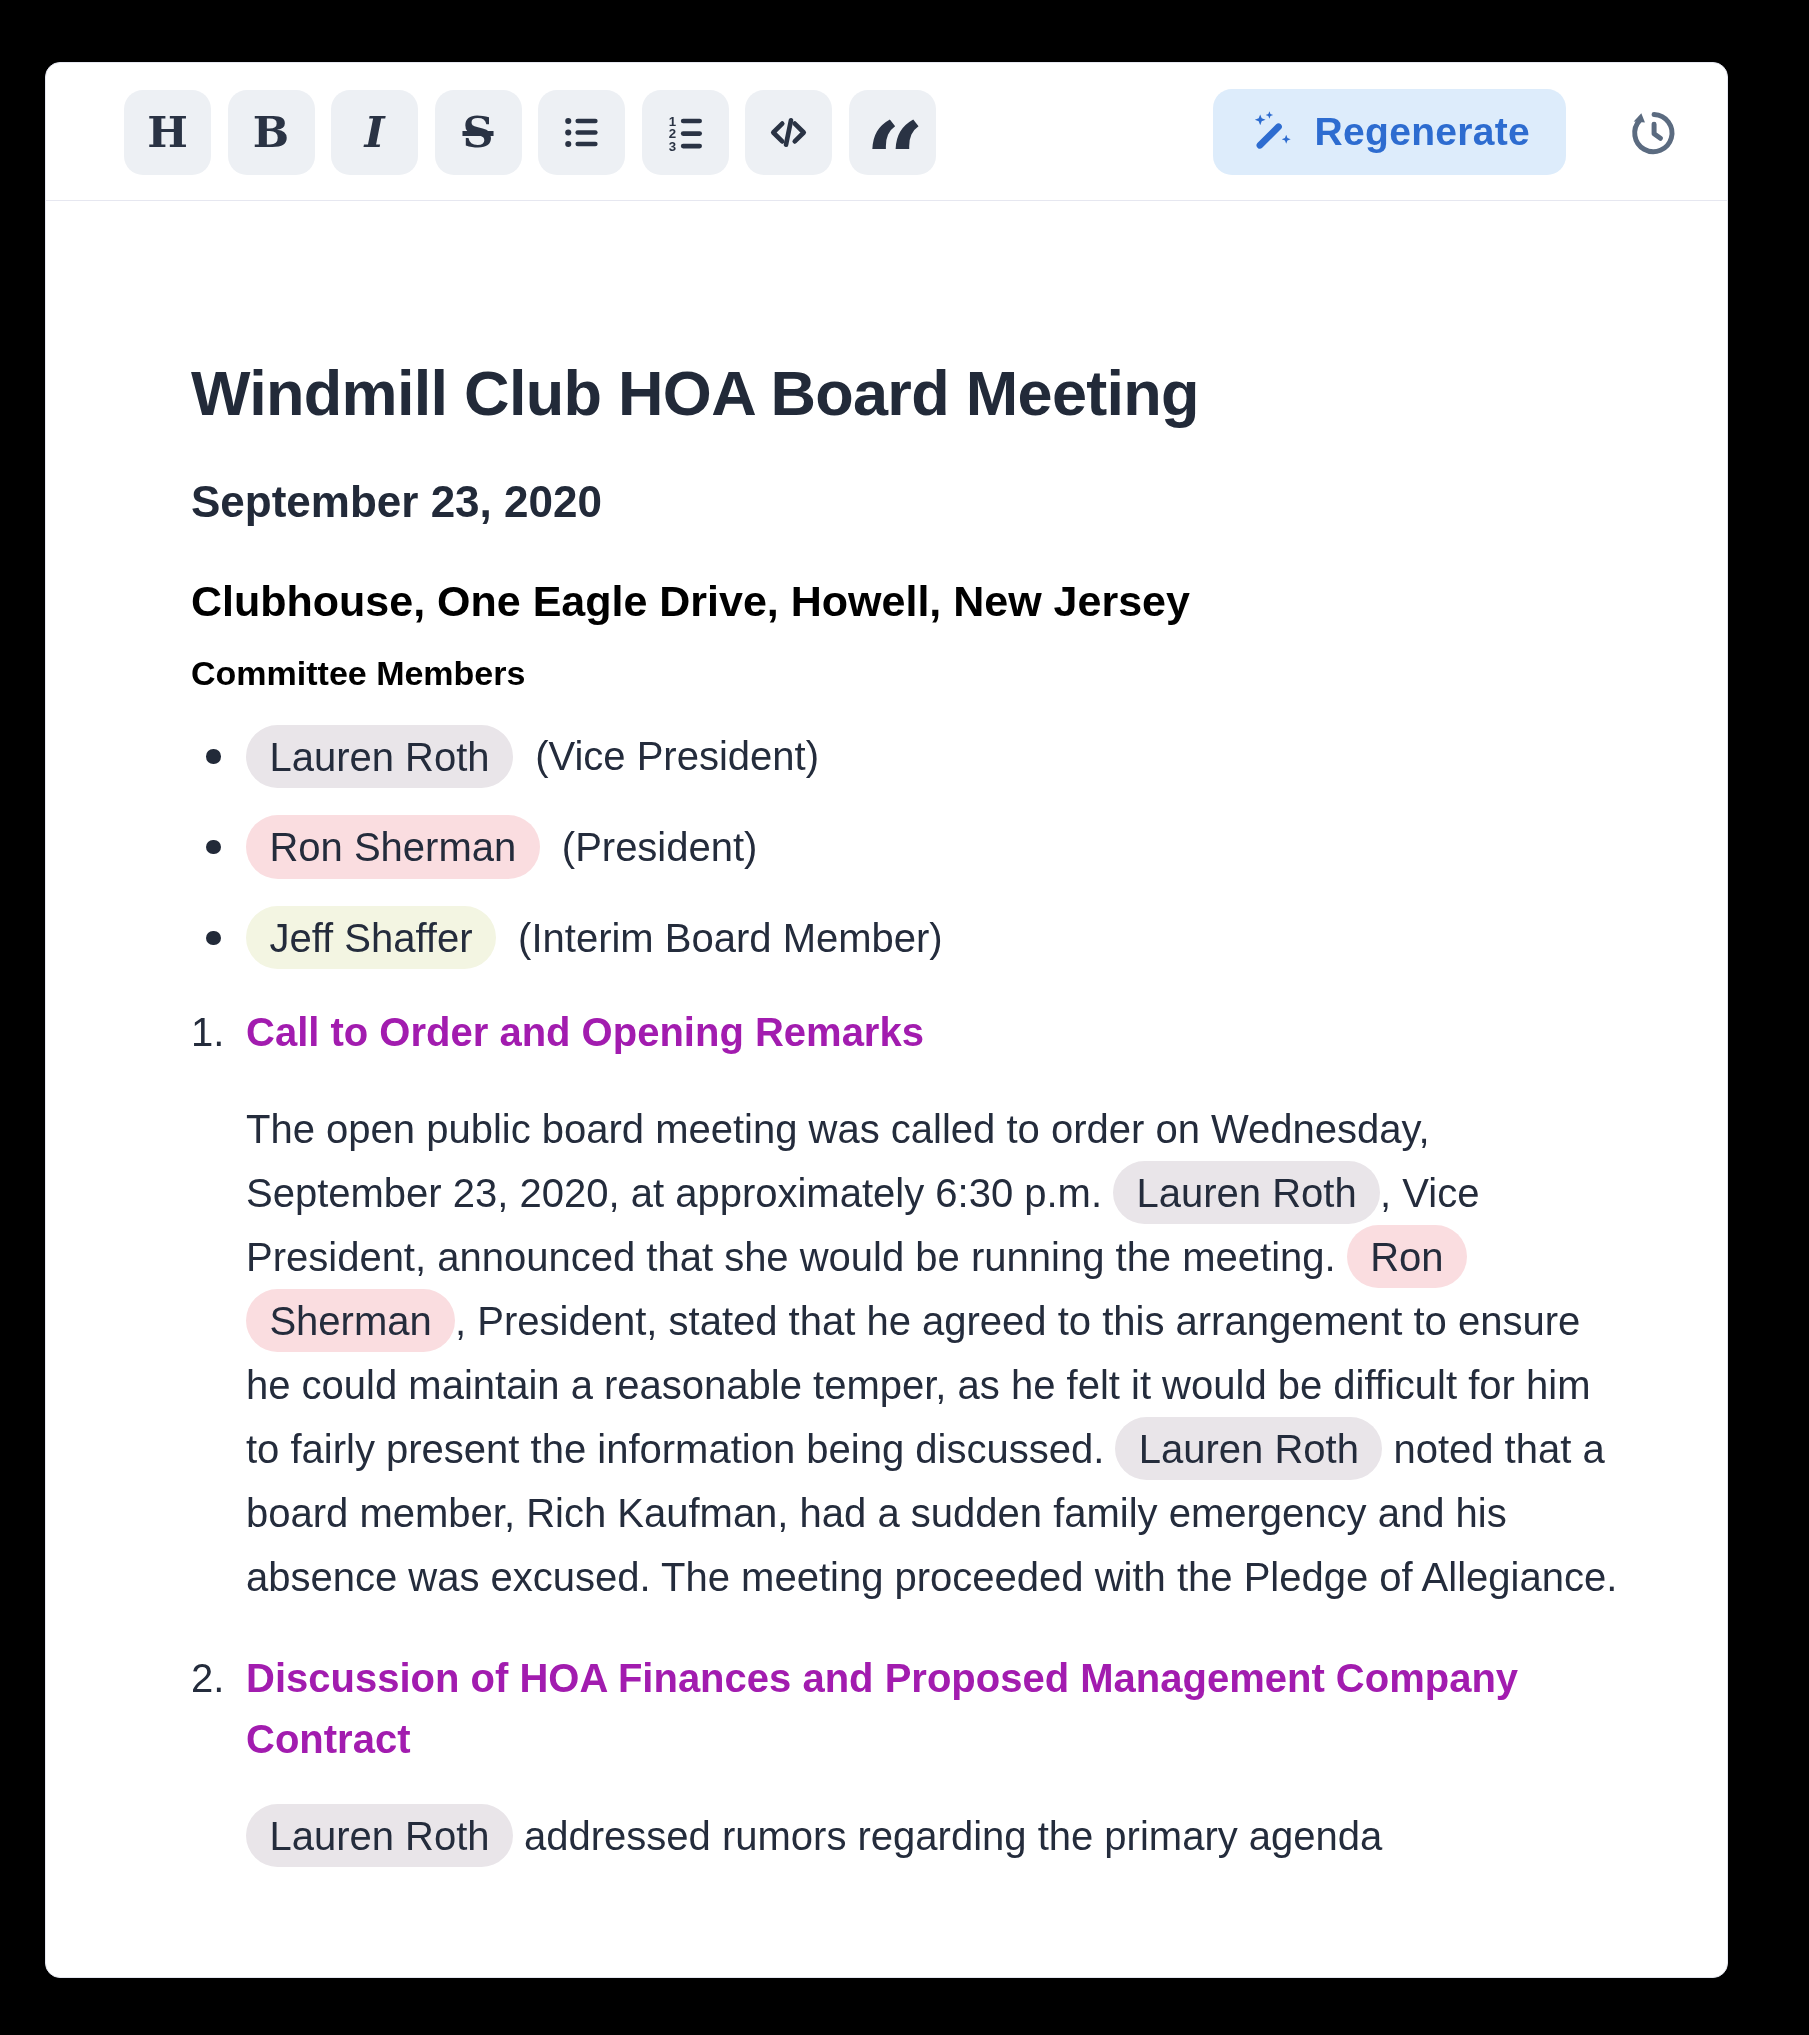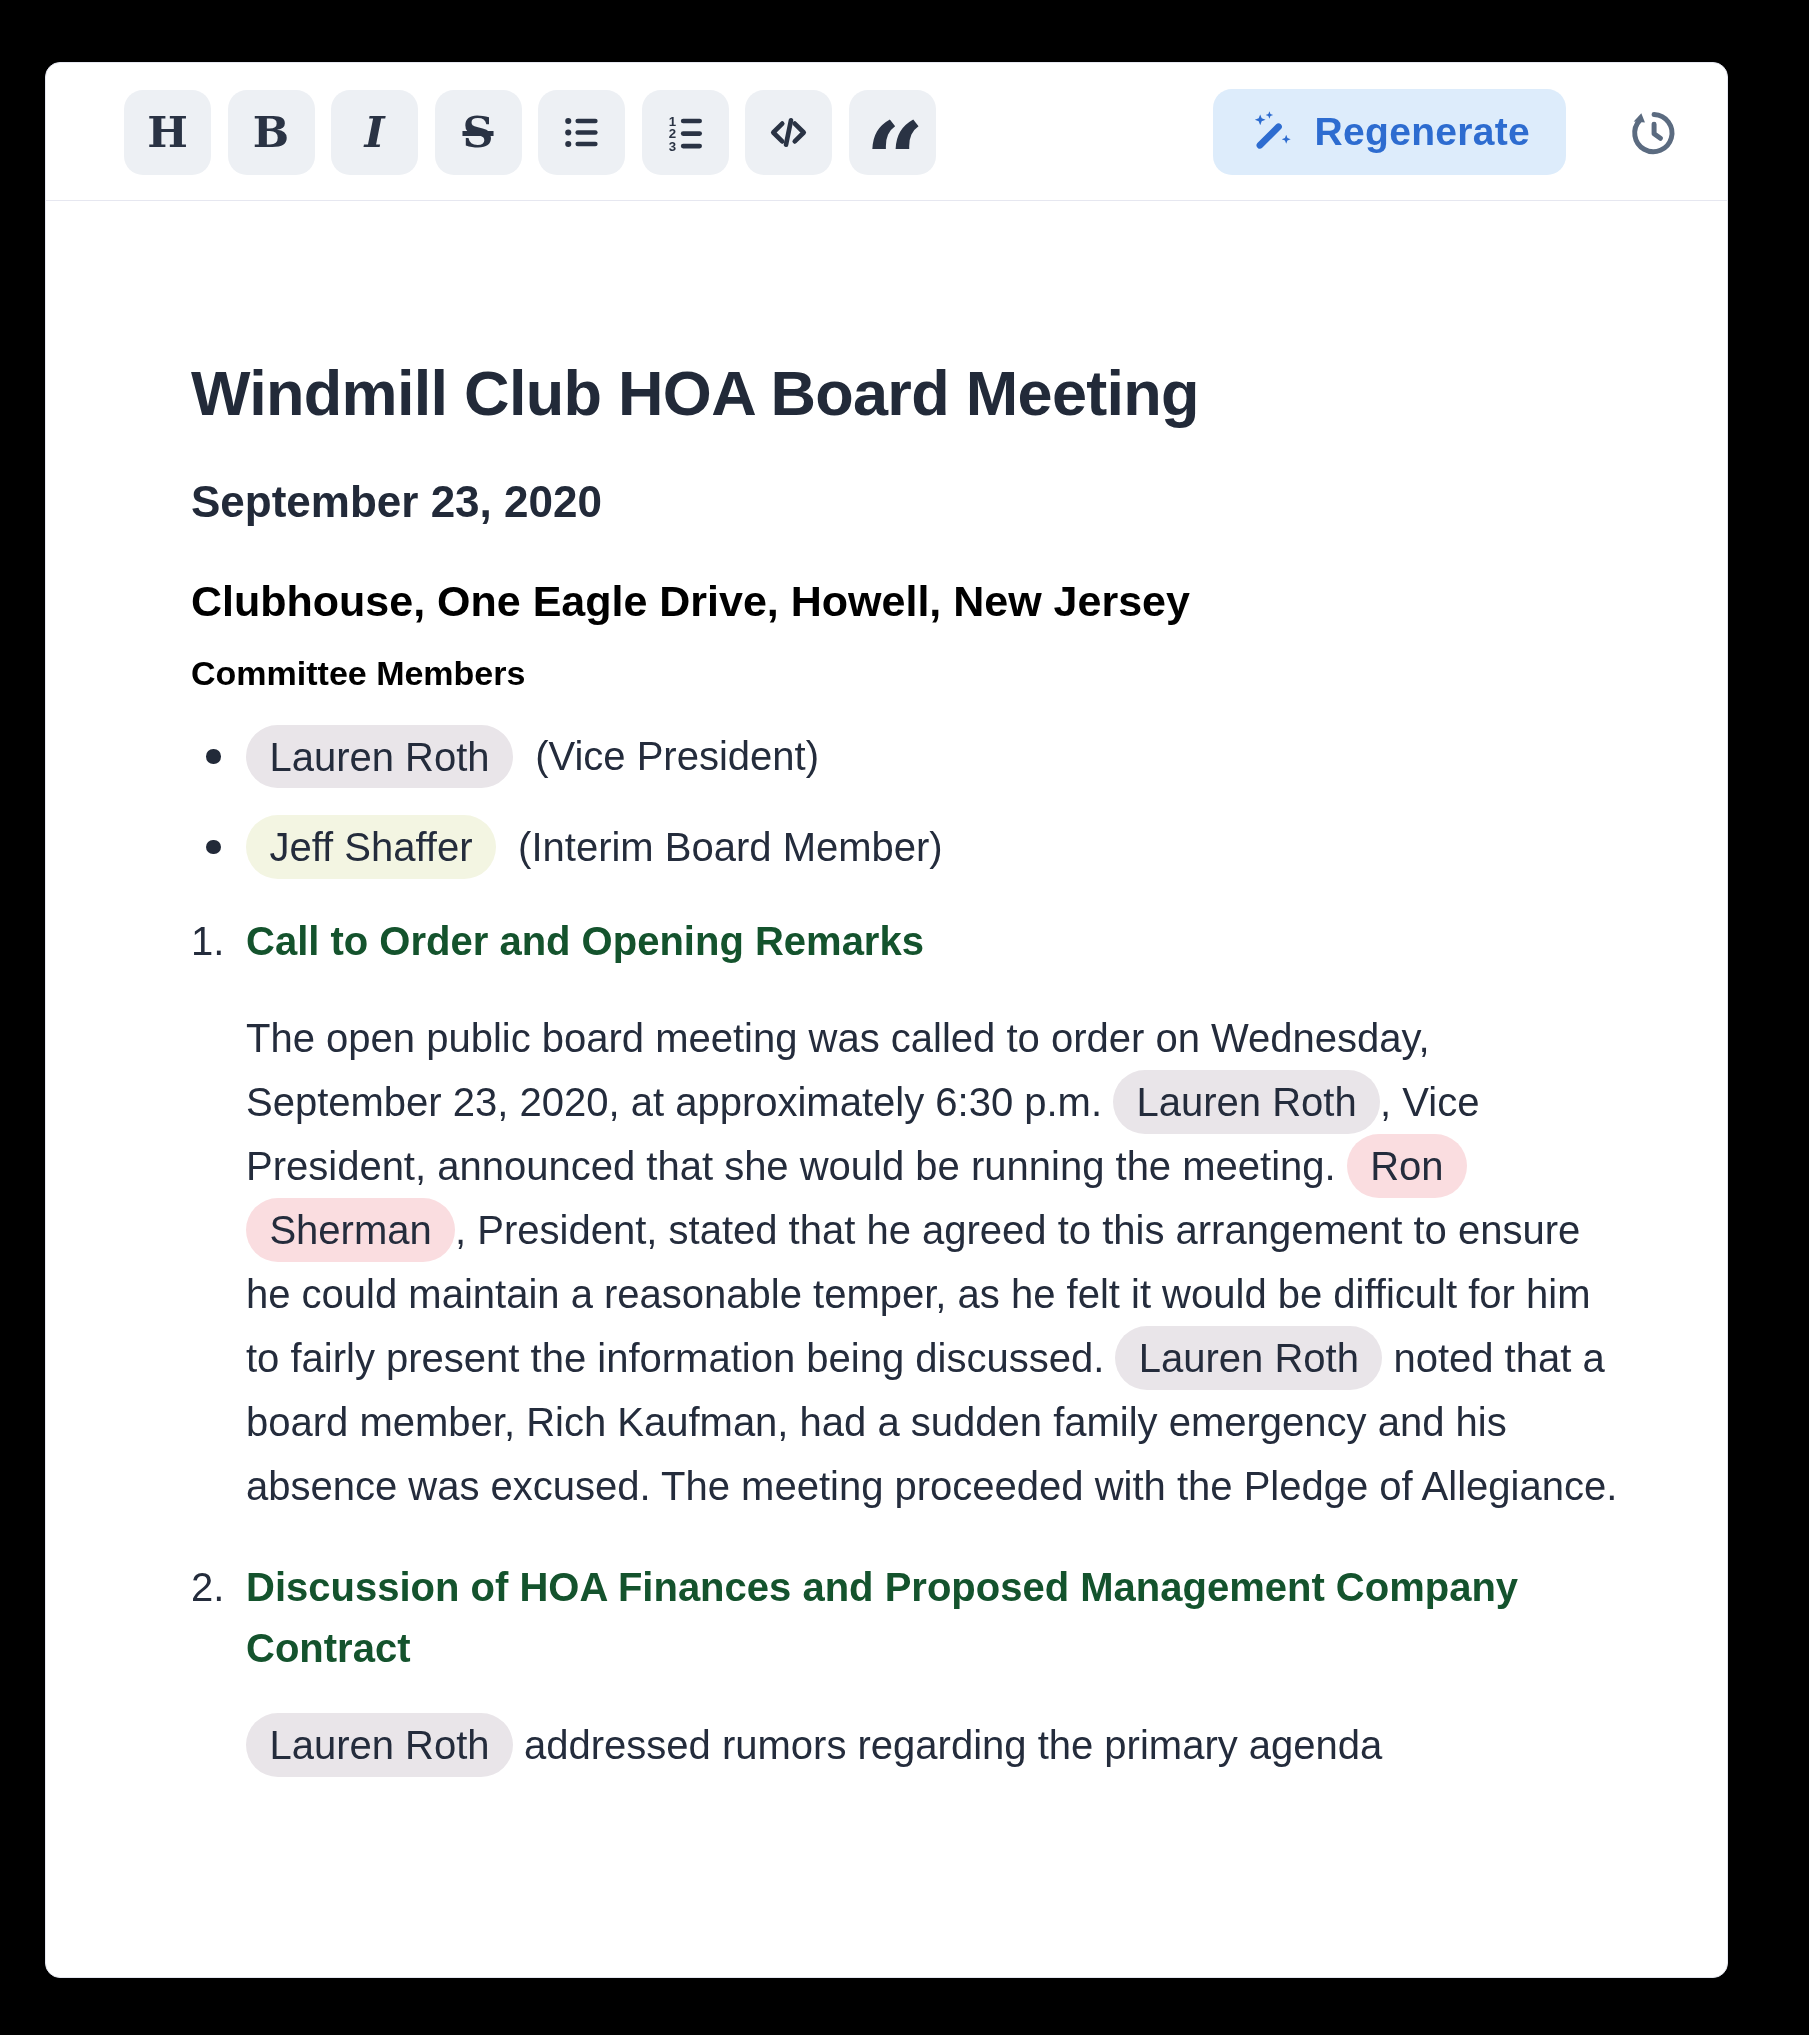--- a/index.html
+++ b/index.html
@@ -110,21 +110,21 @@
   ol.agenda > li{
     display:flex;
     margin-bottom:0;
   }
   .agenda .num{
     flex:0 0 55px;
     font-size:40px;line-height:61px;color:#242c3c;
   }
   .agenda .content{flex:1;min-width:0;}
   .agenda .item-heading{
-    font-size:40px;line-height:61px;font-weight:700;color:#14532d;
+    font-size:40px;line-height:61px;font-weight:700;color:#a21caf;
     margin:0 0 34px 0;
     max-width:1363px;
   }
   .agenda .item-paragraph{
     font-size:40px;line-height:64px;font-weight:400;color:#242c3c;
     margin:0 0 39px 0;
     max-width:1387px;
   }
 </style>
 </head>
@@ -204,20 +204,21 @@
   </div>
 
   <div class="doc">
     <h1>Windmill Club HOA Board Meeting</h1>
     <h2>September 23, 2020</h2>
     <h3>Clubhouse, One Eagle Drive, Howell, New Jersey</h3>
     <h4>Committee Members</h4>
 
     <ul class="members" id="members-list">
         <li><span class="pill" style="background: rgb(233, 229, 233);">Lauren Roth</span><span>&nbsp; (Vice President)</span></li>
+        <li><span class="pill" style="background: rgb(250, 221, 224);">Ron Sherman</span><span>&nbsp; (President)</span></li>
         <li><span class="pill" style="background: rgb(243, 245, 226);">Jeff Shaffer</span><span>&nbsp; (Interim Board Member)</span></li>
       </ul>
 
     <ol class="agenda" id="agenda-list">
         <li>
           <span class="num">1.</span>
           <div class="content">
             <div class="item-heading">Call to Order and Opening Remarks</div>
             <p class="item-paragraph"><span>The open public board meeting was called to order on Wednesday, September 23, 2020, at approximately 6:30 p.m. </span><span class="pill" style="background: rgb(233, 229, 233);">Lauren Roth</span><span>, Vice President, announced that she would be running the meeting. </span><span class="pill" style="background: rgb(250, 221, 224);">Ron Sherman</span><span>, President, stated that he agreed to this arrangement to ensure he could maintain a reasonable temper, as he felt it would be difficult for him to fairly present the information being discussed. </span><span class="pill" style="background: rgb(233, 229, 233);">Lauren Roth</span><span> noted that a board member, Rich Kaufman, had a sudden family emergency and his absence was excused. The meeting proceeded with the Pledge of Allegiance.</span></p>
           </div>

